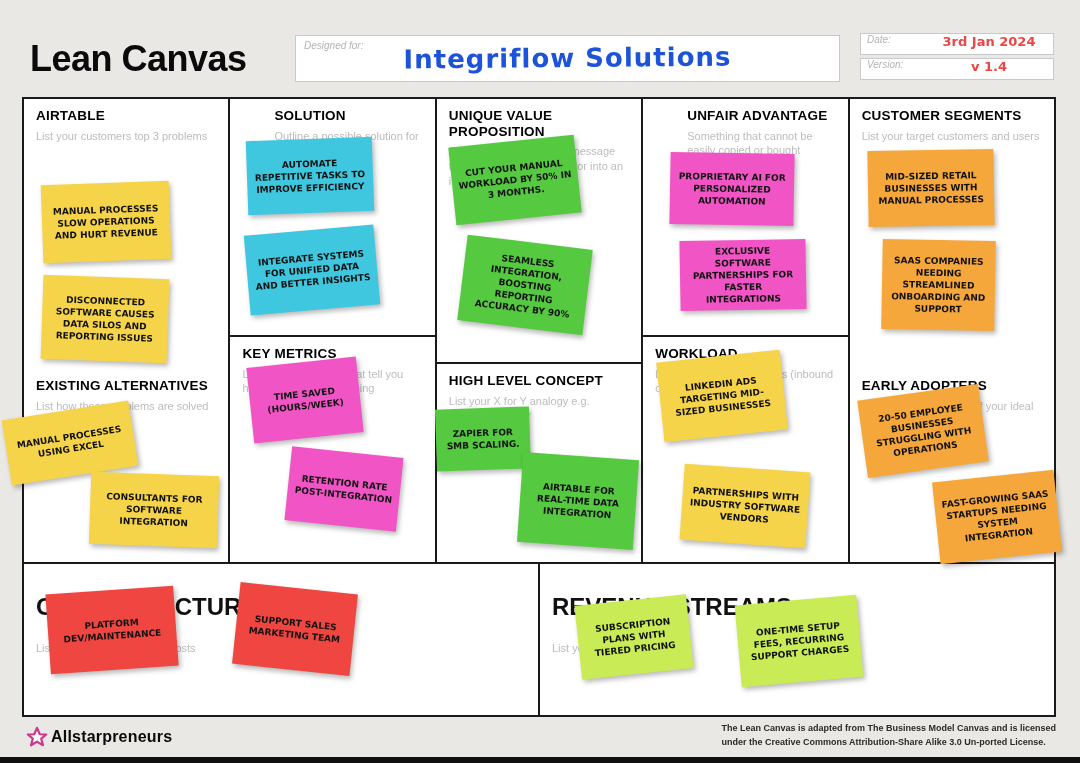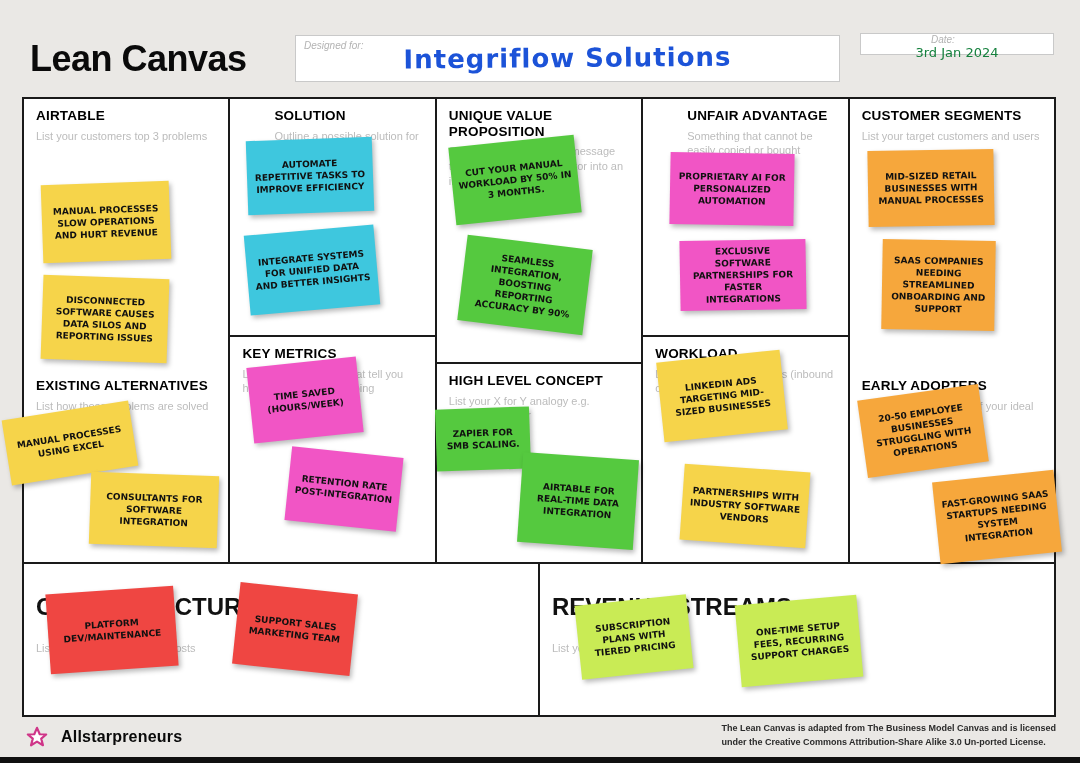--- a/index.html
+++ b/index.html
@@ -24,27 +24,27 @@
     position:absolute;left:8px;top:4px;font-size:10px;color:#b3b3b3;font-style:italic;
   }
   .designed-value{
     position:absolute;left:0;right:0;top:7px;text-align:center;
     font-family:"DejaVu Sans",sans-serif;
     font-size:26px;font-weight:bold;color:#1c53d8;letter-spacing:1px;
     transform:rotate(-0.5deg);
   }
   .meta-box{position:absolute;left:860px;top:33px;width:194px;}
   .meta-row{
-    display:flex;align-items:center;height:22px;background:#fff;
-    border:1px solid #c9c9c9;box-sizing:border-box;margin-bottom:3px;flex-direction:column;
+    display:flex;height:22px;background:#fff;
+    border:1px solid #c9c9c9;box-sizing:border-box;margin-bottom:3px;
   }
   .meta-label{width:58px;padding-left:6px;font-size:10px;color:#b3b3b3;font-style:italic;}
   .meta-value{
     flex:1;text-align:center;font-family:"DejaVu Sans",sans-serif;
-    font-size:13px;font-weight:normal;color:#15803d;
+    font-size:13px;font-weight:bold;color:#ef4444;
   }
 
   
   .canvas{
     position:absolute;left:22px;top:97px;width:1034px;height:620px;
     border:2px solid #1a1a1a;background:#fff;box-sizing:border-box;
   }
   .cols{position:absolute;left:0;top:0;right:0;height:463px;display:flex;}
   .col{flex:1;border-right:2px solid #1a1a1a;position:relative;box-sizing:border-box;}
   .col:last-child{border-right:none;}
@@ -76,21 +76,21 @@
   }
   .c-yellow{background:#f6d44a;}
   .c-cyan{background:#3ec7de;}
   .c-pink{background:#f155c5;}
   .c-green{background:#55c93f;}
   .c-orange{background:#f6a73c;}
   .c-red{background:#ef4642;}
   .c-lime{background:#c9eb55;}
 
   
-  .brand{position:absolute;left:26px;top:726px;display:flex;align-items:center;gap:13px;}
+  .brand{position:absolute;left:26px;top:726px;display:flex;align-items:center;gap:3px;}
   .brand-name{font-weight:bold;font-size:16px;color:#0a0a0a;letter-spacing:0.2px;}
   .license{
     position:absolute;right:24px;top:722px;
     font-size:9px;line-height:1.5;color:#2b2b2b;font-weight:bold;
   }
   .bottom-strip{position:absolute;left:0;right:0;bottom:0;height:6px;background:#101010;}
 </style>
 </head>
 <body>
 
@@ -100,20 +100,24 @@
 
   <div class="designed-box">
     <span class="designed-label">Designed for:</span>
     <div class="designed-value">Integriflow Solutions</div>
   </div>
 
   <div class="meta-box">
     <div class="meta-row">
       <span class="meta-label">Date:</span>
       <span class="meta-value">3rd Jan 2024</span>
+    </div>
+    <div class="meta-row">
+      <span class="meta-label">Version:</span>
+      <span class="meta-value">v 1.4</span>
     </div>
   </div>
 
   <div class="canvas">
     <div class="cols">
 
       <div class="col">
         <section class="sec h270">
           <h2>AIRTABLE</h2>
           <p class="hint">List your customers top 3 problems</p>

